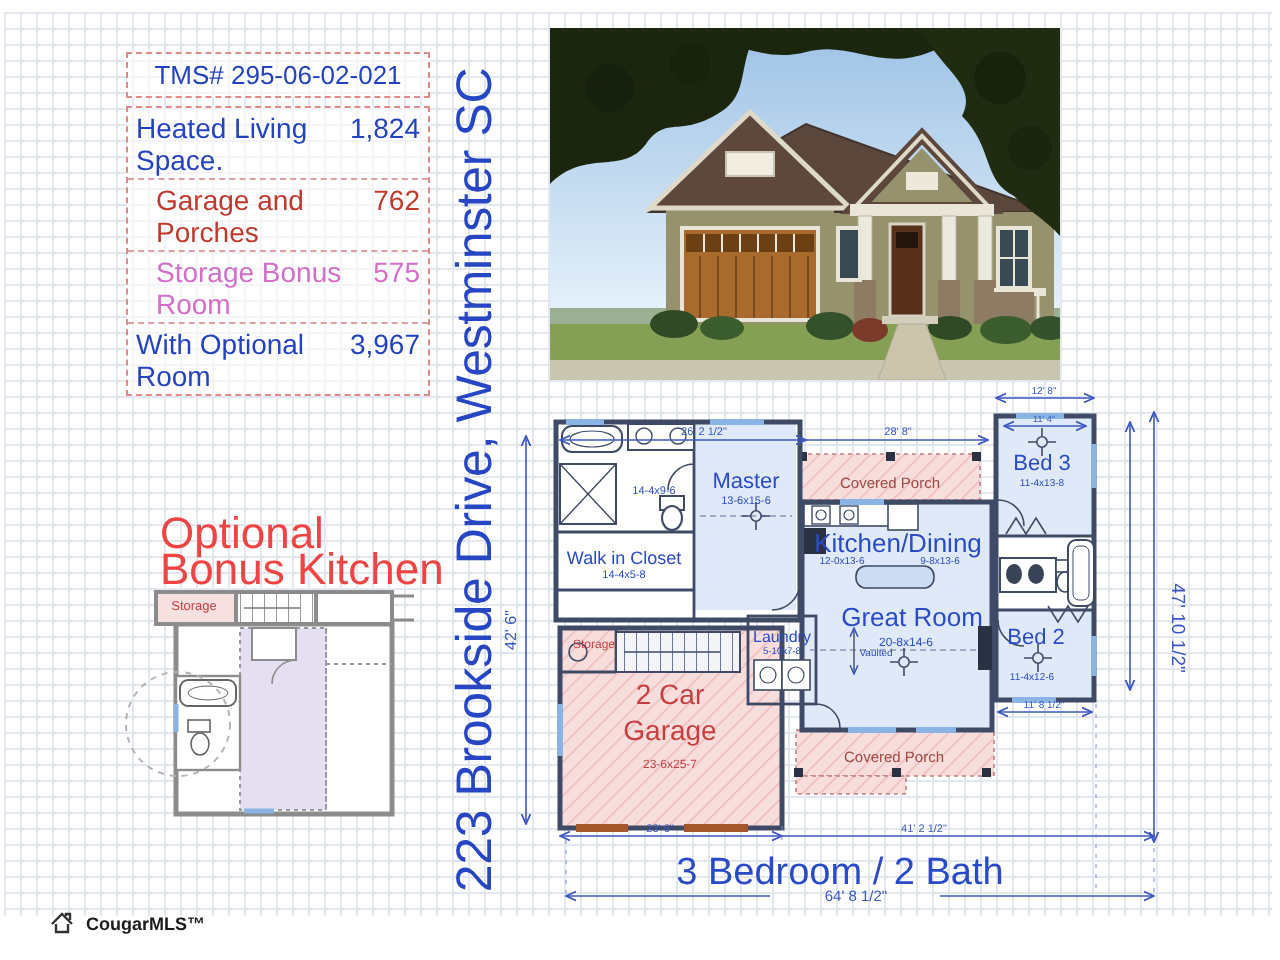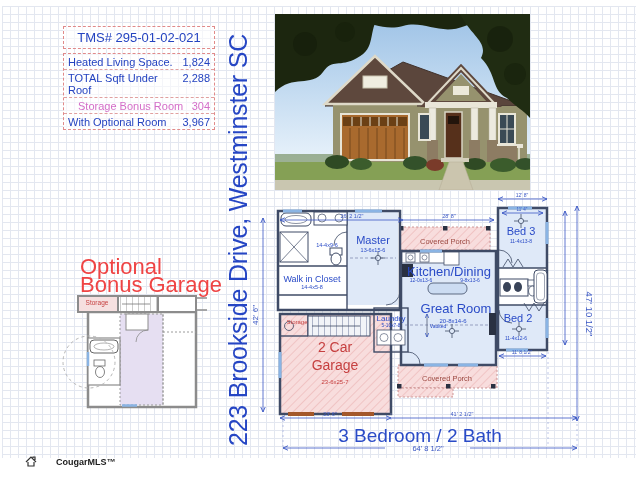--- a/index.html
+++ b/index.html
@@ -6,54 +6,54 @@
   body{width:640px;height:480px;position:relative;background:#ffffff;font-family:"Liberation Sans",sans-serif;overflow:hidden;}
   .grid{position:absolute;left:2px;top:6px;width:634px;height:452px;
     background-image:
       linear-gradient(to right,#e3e7f0 1px,transparent 1px),
       linear-gradient(to bottom,#e3e7f0 1px,transparent 1px),
       linear-gradient(to right,#d9deea 1px,transparent 1px),
       linear-gradient(to bottom,#d9deea 1px,transparent 1px);
     background-size:8px 8px,8px 8px,40px 40px,40px 40px;}
   .info{position:absolute;left:63px;top:26px;width:152px;background:transparent;}
   .info .title{border:1px dashed #e08a8a;color:#2443c0;font-size:13px;text-align:center;padding:3px 1px;background:rgba(255,255,255,.6);}
-  .info .rows{margin-top:4px;border:1px dashed #e08a8a;font-size:11px;background:rgba(255,255,255,.6);}
+  .info .rows{margin-top:4px;border:1px dashed #e08a8a;font-size:14px;background:rgba(255,255,255,.6);}
   .info .row{display:flex;justify-content:space-between;padding:1.5px 4px;border-bottom:1px dashed #e0a0a0;}
   .info .row:last-child{border-bottom:none;}
   .info .row .lbl.indent{padding-left:10px;}
   .blue{color:#2443c0}.red{color:#c0392b}.pink{color:#d46ec8}
   .addr{position:absolute;left:5px;top:212px;width:465px;height:56px;transform:rotate(-90deg);
     color:#2646c4;font-size:25px;text-align:center;line-height:56px;white-space:nowrap;letter-spacing:-0.2px;}
   .photo{position:absolute;left:275px;top:14px;width:255px;height:176px;}
   .plan{position:absolute;left:232px;top:192px;width:372px;height:272px;}
   .bonusplan{position:absolute;left:60px;top:290px;width:155px;height:125px;}
   .bt{position:absolute;left:80px;color:#ef4444;font-size:22px;white-space:nowrap;}
   .bt1{top:254px;} .bt2{top:272px;}
-  .logo{position:absolute;left:24px;top:455px;display:flex;align-items:center;gap:18px;color:#1b1b1b;font-size:9px;font-weight:bold;}
+  .logo{position:absolute;left:24px;top:455px;display:flex;align-items:center;gap:5px;color:#1b1b1b;font-size:9px;font-weight:bold;}
   svg text{font-family:"Liberation Sans",sans-serif;}
 </style>
 </head>
 <body>
 
 <div class="grid"></div>
 
 <div class="info">
-  <div class="title">TMS# 295-01-02-021</div>
+  <div class="title">TMS# 295-06-02-021</div>
   <div class="rows">
     <div class="row blue">
       <span class="lbl">Heated Living Space.</span>
       <span class="val">1,824</span>
     </div>
-    <div class="row blue">
-      <span class="lbl">TOTAL Sqft Under Roof</span>
-      <span class="val">2,288</span>
+    <div class="row red">
+      <span class="lbl indent">Garage and Porches</span>
+      <span class="val">762</span>
     </div>
     <div class="row pink">
       <span class="lbl indent">Storage Bonus Room</span>
-      <span class="val">304</span>
+      <span class="val">575</span>
     </div>
     <div class="row blue">
       <span class="lbl">With Optional Room</span>
       <span class="val">3,967</span>
     </div>
   </div>
 </div>
 
 <div class="addr">223 Brookside Drive, Westminster SC</div>
 
@@ -336,21 +336,21 @@
     <text transform="translate(586,314) rotate(90)" font-size="9.5">47' 10 1/2"</text>
     <text x="330" y="416" font-size="5.5">23' 6"</text>
     <text x="462" y="416" font-size="5.5">41' 2 1/2"</text>
     <text x="522" y="354" font-size="5">11' 8 1/2"</text>
     <text x="428" y="450.5" font-size="7.5">64' 8 1/2"</text>
   </g>
   <text x="420" y="442" font-size="19" text-anchor="middle" fill="#2a4bc7">3 Bedroom / 2 Bath</text>
 </svg>
 
 <div class="bt bt1">Optional</div>
-<div class="bt bt2">Bonus Garage</div>
+<div class="bt bt2">Bonus Kitchen</div>
 
 <svg class="bonusplan" viewBox="60 290 155 125">
   <defs>
     <pattern id="stg" width="6" height="24" patternUnits="userSpaceOnUse">
       <rect width="6" height="24" fill="#ffffff"></rect>
       <line x1="0" y1="0" x2="0" y2="24" stroke="#9a9a9a" stroke-width="1"></line>
     </pattern>
   </defs>
   <g>
     <rect x="88" y="312" width="108" height="95" fill="#ffffff" stroke="#8c8c8c" stroke-width="2.5"></rect>

